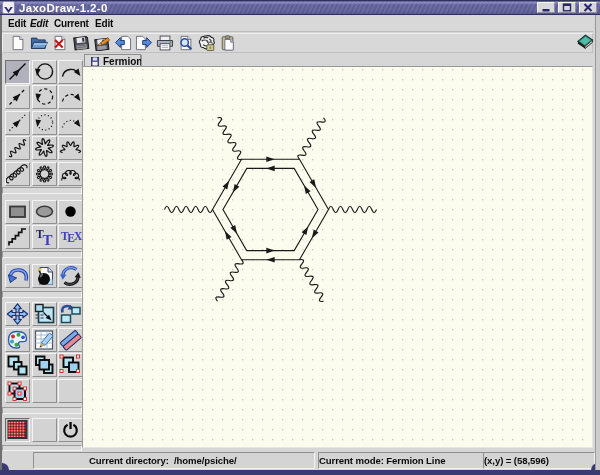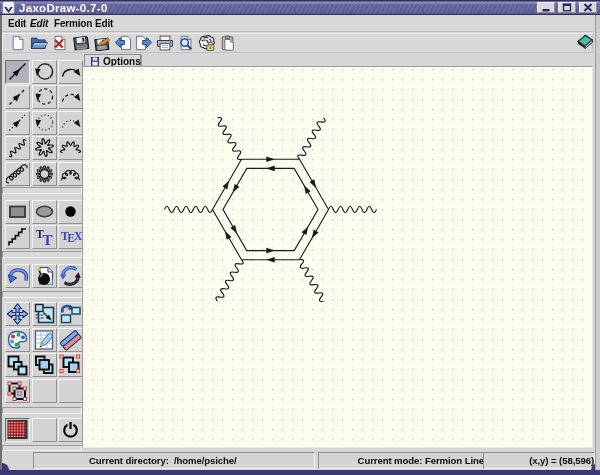--- a/index.html
+++ b/index.html
@@ -36,59 +36,59 @@
 
 #tabrow{left:83px;top:54px;width:514px;height:13px;background:#d6d6d6;}
 #tab{left:84px;top:54px;width:57px;height:13px;background:#d9d9d9;border:1px solid #8f8f8f;border-bottom:none;
   font-size:10px;font-weight:bold;color:#0a0a0a;}
 #tabsep{left:141px;top:55px;width:1px;height:11px;background:#999;}
 #canvas{left:83px;top:67px;width:509px;height:380px;background:#fbfbee;overflow:hidden;}
 #canvasborder{left:82px;top:66px;width:511px;height:382px;border:1px solid #9a9a9a;border-right-color:#e6e6e6;border-bottom-color:#e6e6e6;}
 
 .statpanel{position:absolute;top:452px;height:17px;background:#d4d4d4;
   border:1px solid #8f8f8f;border-bottom-color:#f2f2f2;border-right-color:#f2f2f2;
-  font-size:9.6px;font-weight:bold;color:#0a0a0a;text-align:right;line-height:15px;letter-spacing:-0.1px;}
+  font-size:9.6px;font-weight:bold;color:#0a0a0a;text-align:left;line-height:15px;letter-spacing:-0.1px;}
 #bottomedge{left:0;top:470px;width:600px;height:5px;background:#3a3a72;}
 #corner-l{left:0;top:463px;width:9px;height:12px;background:#3a3a72;border-top-right-radius:7px;}
 #corner-r{left:591px;top:463px;width:9px;height:12px;background:#3a3a72;border-top-left-radius:7px;}
 #leftedge{left:0;top:15px;width:2px;height:455px;background:#707070;}
 #rightedge{left:595px;top:15px;width:5px;height:455px;background:#cccccc;border-left:1px solid #9a9a9a;}
 </style>
 </head>
 <body>
 
 <div class="abs" id="titlebar">
     <i></i>
     <b></b>
   </div>
 <div class="abs" id="titleicon"><svg width="11" height="11" viewBox="0 0 11 11">
       <path d="M1.2 2 L5.5 8 L9.8 2 L7.6 2 L5.5 5 L3.4 2 Z" fill="#2a2a6e"></path>
     </svg></div>
-<div class="abs" id="titletext">JaxoDraw-0.7-0</div>
+<div class="abs" id="titletext">JaxoDraw-1.2-0</div>
 <div class="abs winbtn" style="left:537px;">
     <svg width="16" height="9">
       <rect x="4.5" y="6" width="7" height="2.5" fill="#26266a"></rect>
     </svg>
   </div>
 <div class="abs winbtn" style="left:558px;">
     <svg width="16" height="9">
       <rect x="4.5" y="1.2" width="7" height="6.6" fill="none" stroke="#26266a" stroke-width="1.4"></rect>
       <rect x="4" y="0.8" width="8" height="2.2" fill="#26266a"></rect>
     </svg>
   </div>
 <div class="abs winbtn" style="left:579px;">
     <svg width="16" height="9">
       <path d="M4.5 1 L11.5 8 M11.5 1 L4.5 8" stroke="#26266a" stroke-width="2"></path>
     </svg>
   </div>
 
 <div class="abs" id="menubar"></div>
 <div class="menuitem" style="left:8px;top:18px;">Edit</div>
 <div class="menuitem" style="left:30px;top:18px;font-style:italic;">Edit</div>
-<div class="menuitem" style="left:54px;top:18px;">Fermion</div>
+<div class="menuitem" style="left:54px;top:18px;">Current</div>
 <div class="menuitem" style="left:95px;top:18px;">Edit</div>
 
 <div class="abs" id="toolbar"></div>
 <div class="tbtn" style="left:8px;top:34px;"><svg width="20" height="18" viewBox="0 0 20 18">
       <path d="M4.5,1.5 h7.5 l3.5,3.5 v11.5 h-11z" fill="#fcfcfc" stroke="#667" stroke-width="1"></path>
       <path d="M12,1.5 v3.5 h3.5" fill="#e4e4ec" stroke="#667" stroke-width="1"></path>
     </svg></div>
 <div class="tbtn" style="left:29px;top:34px;"><svg width="20" height="18" viewBox="0 0 20 18">
       <path d="M1.5,3.5 h6 l1.5,2 h8 v9.5 h-15.5z" fill="#3f6ea8" stroke="#1c3054" stroke-width="1"></path>
       <path d="M1.5,15 l2.6,-6.8 h15.4 l-3,6.8z" fill="#6f9ed0" stroke="#1c3054" stroke-width="1"></path>
@@ -391,21 +391,21 @@
 <div class="sep" style="top:236.5px;height:7px;"></div>
 <div class="sep" style="top:352.5px;height:7px;"></div>
 <div class="sep" style="top:390.5px;height:6px;"></div>
 </div>
 
 <div class="abs" id="tabrow"></div>
 <div class="abs" id="tab"><svg width="8" height="9" viewBox="0 0 8 9" style="margin:2px 1px 0 6px;">
       <rect x="0" y="0" width="8" height="9" fill="#5560a8" stroke="#222" stroke-width="1"></rect>
       <rect x="2" y="0.5" width="4" height="3" fill="#dde"></rect>
       <rect x="1.5" y="5" width="5" height="3.5" fill="#eee"></rect>
-    </svg><span style="position:absolute;left:18px;top:1px;">Options</span></div>
+    </svg><span style="position:absolute;left:18px;top:1px;">Fermion</span></div>
 <div class="abs" id="tabsep"></div>
 
 <div class="abs" id="canvas">
 <svg class="abs" style="left:0;top:0" width="509" height="380" viewBox="0 0 509 380">
 <defs>
         <pattern id="dots" x="9" y="2" width="10" height="10" patternUnits="userSpaceOnUse">
           <rect x="0" y="0" width="1.3" height="1.3" fill="#c9c9b9"></rect>
         </pattern>
       </defs>
 <rect x="0" y="0" width="509" height="380" fill="url(#dots)"></rect>

